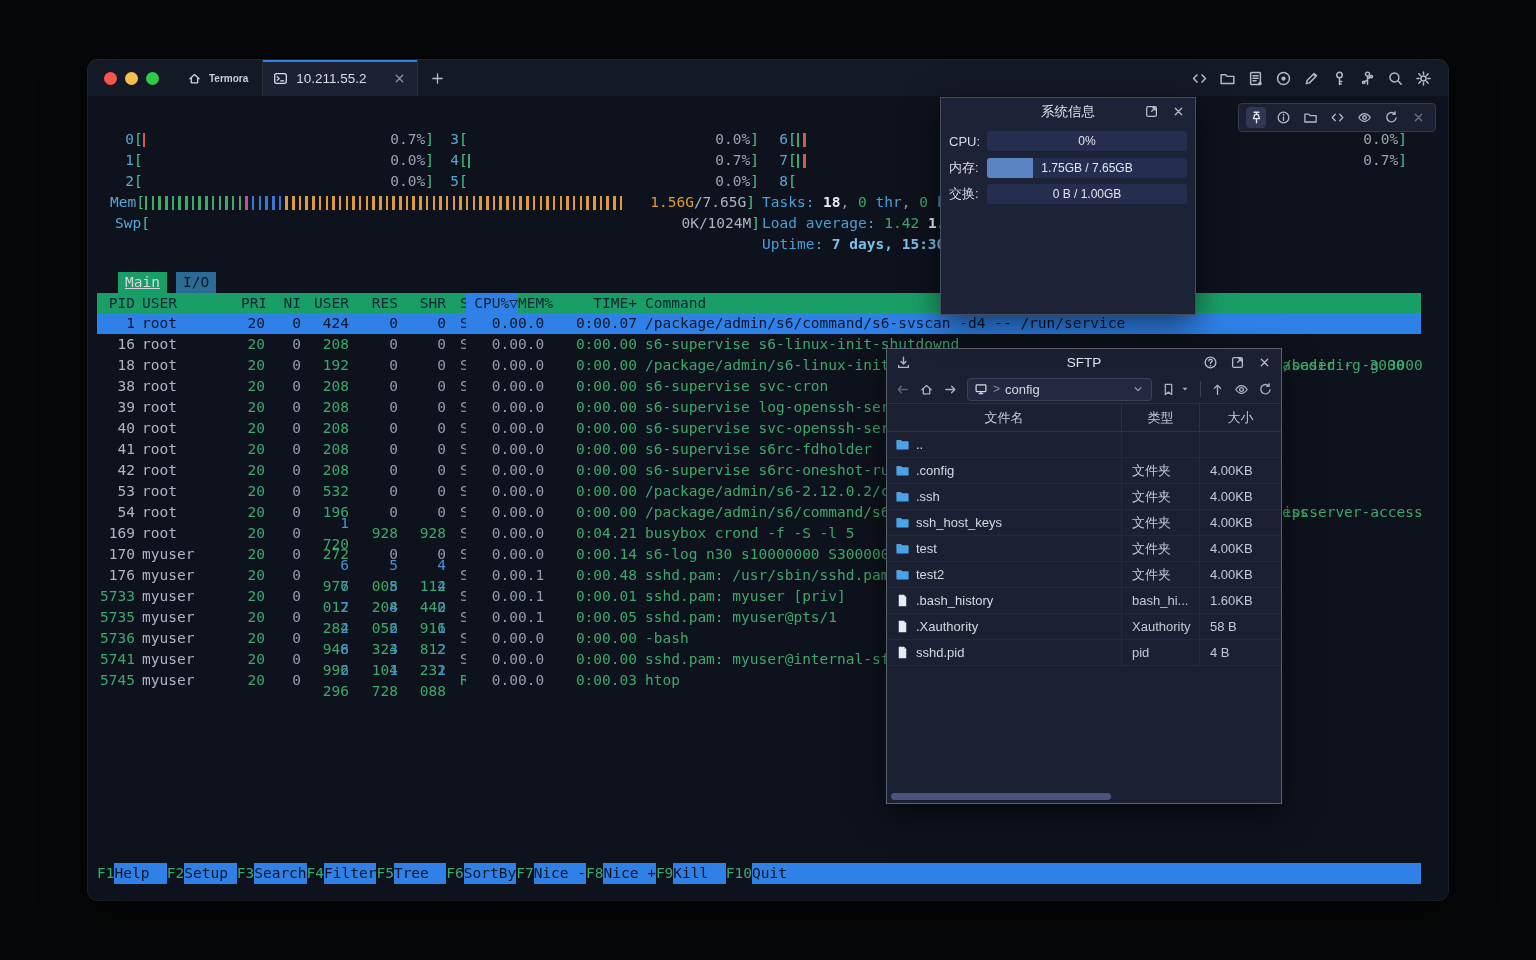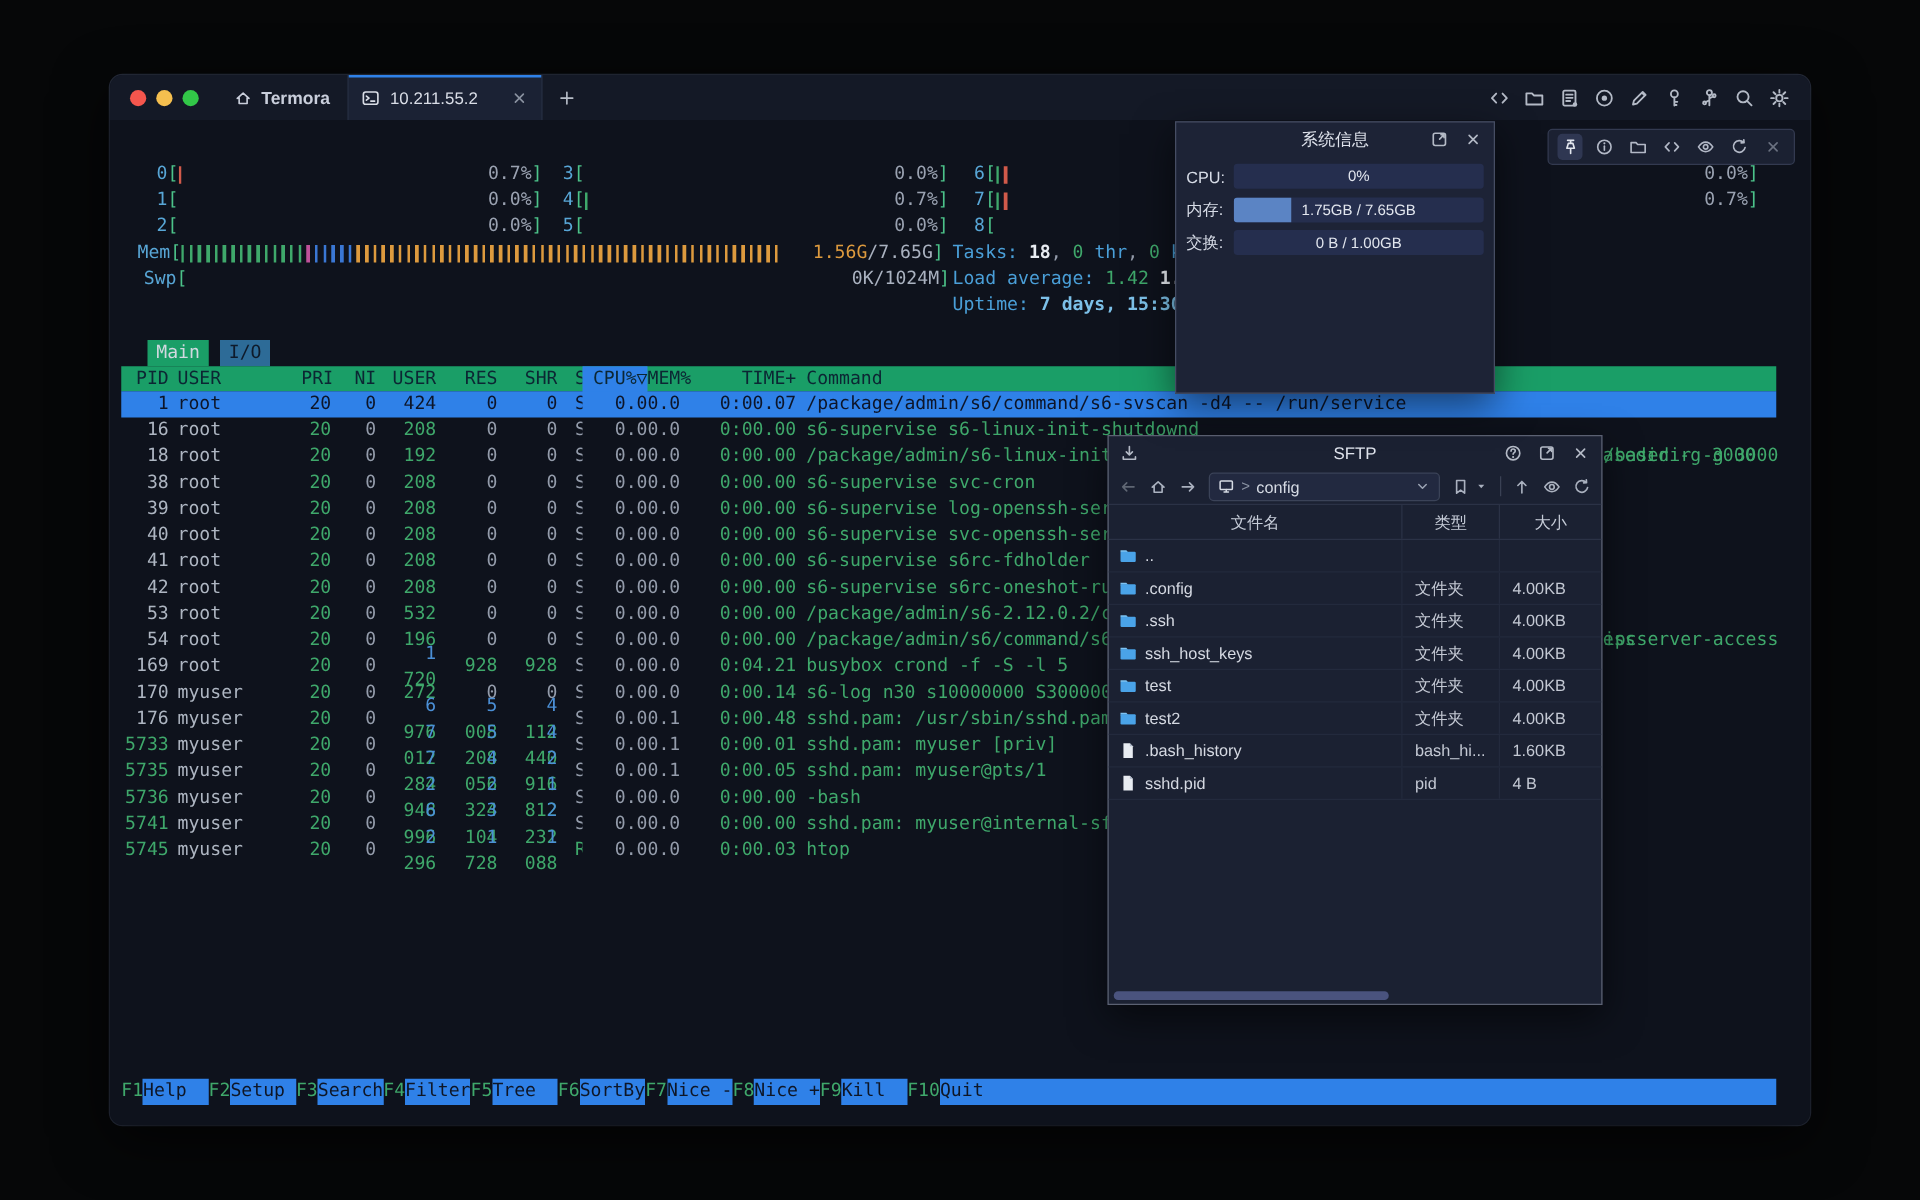--- a/index.html
+++ b/index.html
@@ -5,21 +5,21 @@
   html,body{margin:0;padding:0;background:#060708;}
   .stage{position:relative;width:1536px;height:960px;background:#060708;overflow:hidden;
          font-family:"Liberation Sans","DejaVu Sans",sans-serif;}
   .window{position:absolute;left:88px;top:60px;width:1360px;height:840px;border-radius:10px;
           background:#0e121c;overflow:hidden;box-shadow:0 12px 44px rgba(0,0,0,.65),0 0 0 1px #272d3c;}
   
   .tabbar{position:absolute;left:0;top:0;right:0;height:36px;background:#141926;border-bottom:1px solid #232a3a;
           display:flex;align-items:stretch;}
   .lights{display:flex;align-items:center;gap:8px;padding:0 14px 0 16px;}
   .light{width:13px;height:13px;border-radius:50%;}
-  .home-tab{display:flex;align-items:center;gap:7px;color:#c9cedb;font-size:14px;font-weight:600;padding:0 14px;}
+  .home-tab{display:flex;align-items:center;gap:7px;color:#c9cedb;font-size:10px;font-weight:600;padding:0 14px;}
   .tab{position:relative;display:flex;align-items:center;gap:8px;width:134px;padding:0 10px;background:#1b2234;
        border-left:1px solid #262e40;border-right:1px solid #262e40;color:#d9dde6;font-size:13.5px;}
   .tab:before{content:"";position:absolute;left:0;top:0;right:0;height:2px;background:#2f81e8;}
   .tclose{margin-left:auto;color:#8a92a0;display:flex;}
   .newtab{display:flex;align-items:center;padding:0 12px;color:#b8bec8;}
   .wtools{margin-left:auto;display:flex;align-items:center;gap:11px;padding-right:16px;color:#b4bac6;}
   .wtools .pic{display:flex;}
   
   .terminal{position:absolute;left:0;top:36px;right:0;bottom:0;background:#0e121c;
             font-family:"DejaVu Sans Mono",monospace;font-size:14.5px;line-height:21px;}
@@ -351,21 +351,21 @@
         <div class="meter" style="left: 27px; top: 117px; width: 645px;">
           <span class="mlb">Swp</span>
           <span class="br">[</span>
           <div class="ticks"></div>
           <span class="swptxt">0K/1024M</span>
           <span class="br">]</span>
         </div>
         <div class="t-abs" style="left: 674px; top: 96px;"><span class="c-lbl">Tasks: </span><span class="c-num">18</span><span class="c-dim">, </span><span class="c-grn">0</span><span class="c-lbl"> thr</span><span class="c-dim">, </span><span class="c-grn">0</span><span class="c-lbl"> kthr</span></div>
         <div class="t-abs" style="left: 674px; top: 117px;"><span class="c-lbl">Load average: </span><span class="c-grn">1.42</span><span class="c-dim"> </span><span class="c-num">1.51 1.41</span></div>
         <div class="t-abs" style="left: 674px; top: 138px;"><span class="c-lbl">Uptime: </span><span class="c-cyanb">7 days, 15:30:12</span></div>
-        <div class="vtab main t-abs" style="left: 30px; top: 176px;">Main</div>
+        <div class="vtab main t-abs" style="left: 30px; top: 176px; text-decoration: underline;">Main</div>
         <div class="vtab io t-abs" style="left: 88px; top: 176px;">I/O</div>
         <div class="prow hdr" style="top: 197px; height: 20px;">
           <span class="ca-r">PID</span>
           <span class="ca-user">USER</span>
           <span class="ca-r">PRI</span>
           <span class="ca-r">NI</span>
           <span class="ca-r">USER</span>
           <span class="ca-r">RES</span>
           <span class="ca-r">SHR</span>
           <span class="ca-s">S</span>
@@ -921,20 +921,33 @@
             <span class="scell">1.60KB</span>
           </div>
           <div class="sfrow">
             <span class="ncell">
               <span class="pic">
                 <svg class="ic" width="15" height="15" viewBox="0 0 16 16">
                   <path d="M4 1.8h5.5L12 4.3V14.2H4z" fill="#e8ecf2" stroke="none"></path>
                   <path d="M9.5 1.8 12 4.3H9.5z" fill="#aeb8c8" stroke="none"></path>
                 </svg>
               </span>
+              <span>.Xauthority</span>
+            </span>
+            <span class="tcell">Xauthority</span>
+            <span class="scell">58 B</span>
+          </div>
+          <div class="sfrow">
+            <span class="ncell">
+              <span class="pic">
+                <svg class="ic" width="15" height="15" viewBox="0 0 16 16">
+                  <path d="M4 1.8h5.5L12 4.3V14.2H4z" fill="#e8ecf2" stroke="none"></path>
+                  <path d="M9.5 1.8 12 4.3H9.5z" fill="#aeb8c8" stroke="none"></path>
+                </svg>
+              </span>
               <span>sshd.pid</span>
             </span>
             <span class="tcell">pid</span>
             <span class="scell">4 B</span>
           </div>
         </div>
       <div class="sf-scroll"></div>
     </div>
 
   </div>

